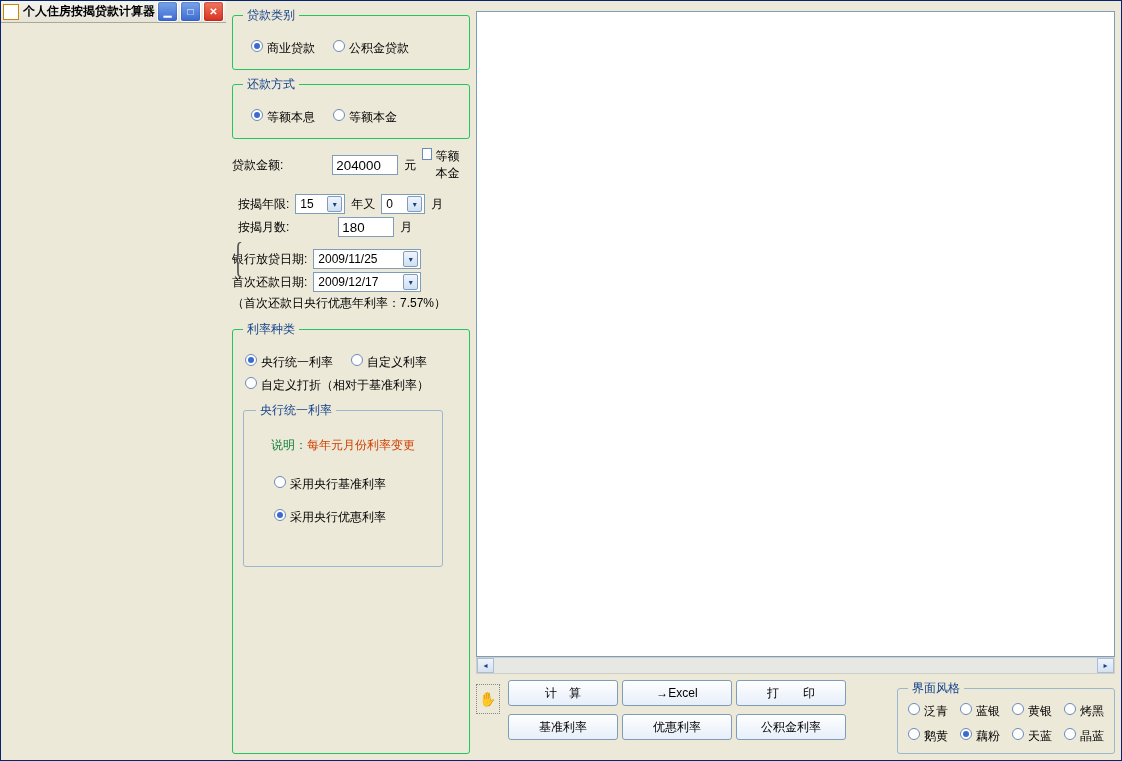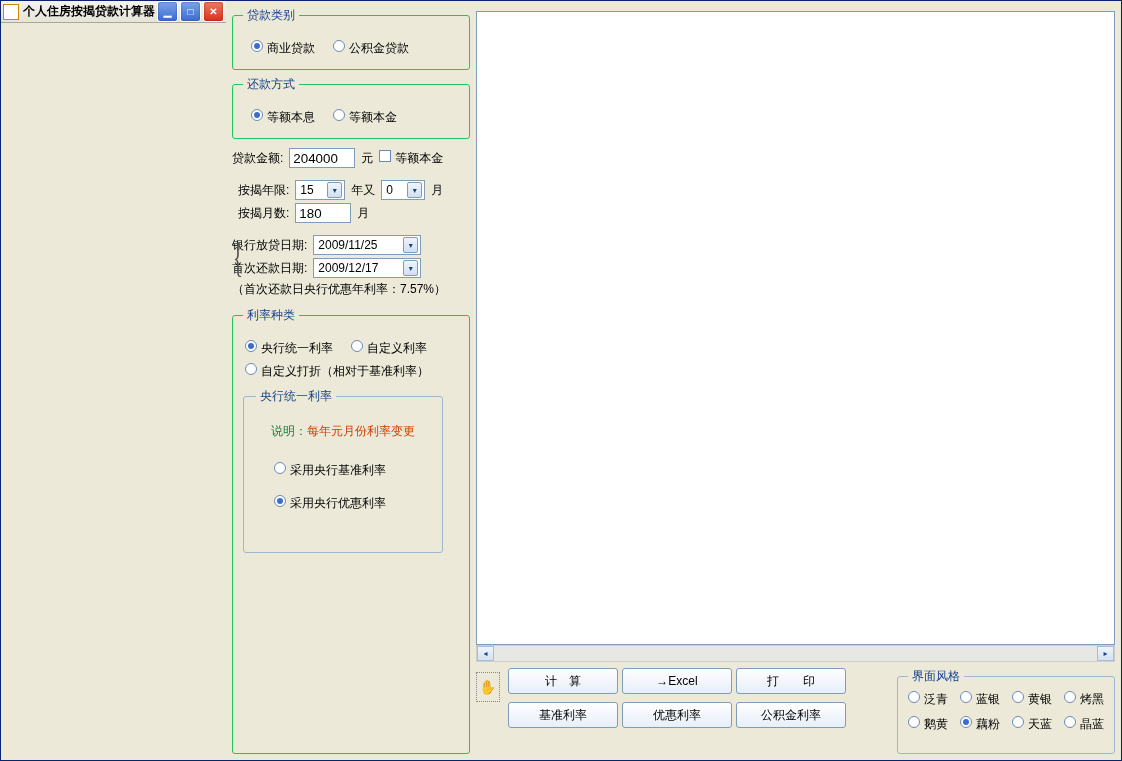--- a/index.html
+++ b/index.html
@@ -52,21 +52,21 @@
 .radio, .check { display:flex; align-items:flex-start; gap:4px; cursor:default;}
 .radio .dot {
   width:12px; height:12px; border:1px solid #6a8ab8; border-radius:50%;
   background:#fff; display:flex; align-items:center; justify-content:center;
 }
 .radio.sel .dot::after{content:"";width:6px;height:6px;border-radius:50%;background:#3b6bd0;}
 .check .box {width:12px;height:12px;border:1px solid #6a8ab8;background:#fff;}
 .row {display:flex;align-items:center;gap:6px;margin:3px 0;}
 .lbl {white-space:nowrap;}
 .input {
-  height:20px; border:1px solid #7f9db9; background:#fff; padding:0 3px;
+  height:20px; border:1px solid #7f9db9; background:#fff; padding:0 3px;margin-left:43px;
 }
 .dropdown {
   height:20px; border:1px solid #7f9db9; background:#fff;
   display:flex; align-items:center; justify-content:space-between;
   padding:0 2px 0 4px;
 }
 .dropdown .arrow {
   width:15px;height:16px;border:1px solid #7f9db9;border-radius:2px;
   background:linear-gradient(#f0f4fb,#cfe0f2);
   display:flex;align-items:center;justify-content:center;font-size:8px;color:#15428b;
@@ -98,21 +98,21 @@
 .btncol {display:flex; gap:4px;}
 .btnstack{display:flex;flex-direction:column;gap:8px;}
 .btn {
   width:110px; height:26px;
   border:1px solid #7f9db9; border-radius:3px;
   background:linear-gradient(#fefefe,#e7effa);
   display:flex;align-items:center;justify-content:center;
   color:#000;
 }
 .theme-fs {
-  border:1px solid #9db7d1; border-radius:3px; padding:6px 10px 20px 10px;
+  border:1px solid #9db7d1; border-radius:3px; padding:6px 10px 8px 10px;
   margin-left:auto;
 }
 .theme-grid {display:grid;grid-template-columns:repeat(4,auto);column-gap:12px;row-gap:8px;}
 </style>
 </head>
 <body>
 
 <div class="window">
   <div class="titlebar">
     <span class="icon"></span>

